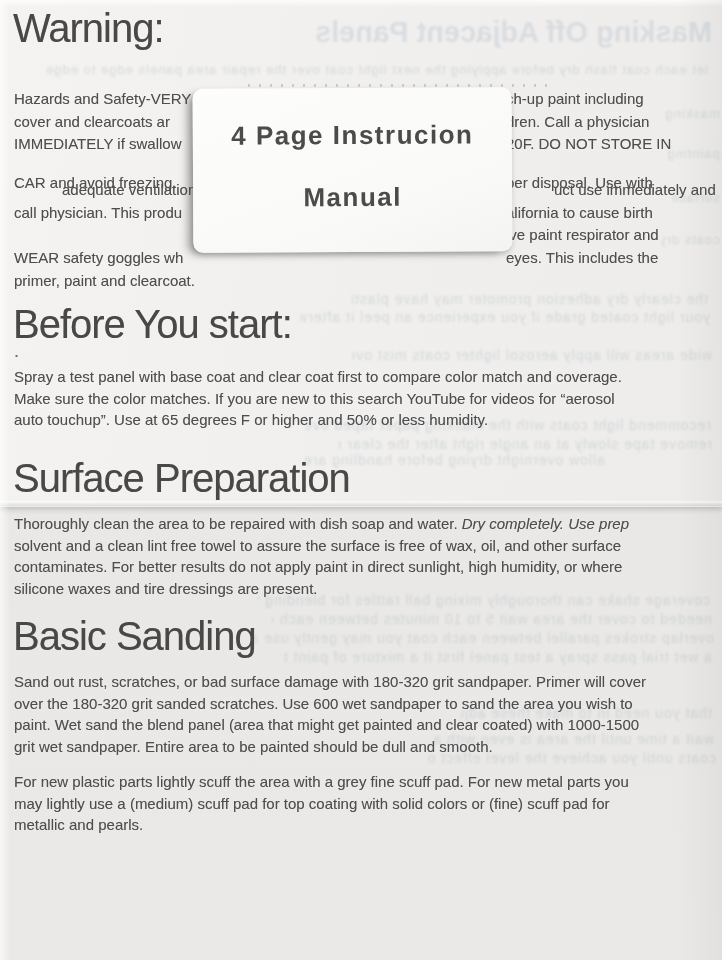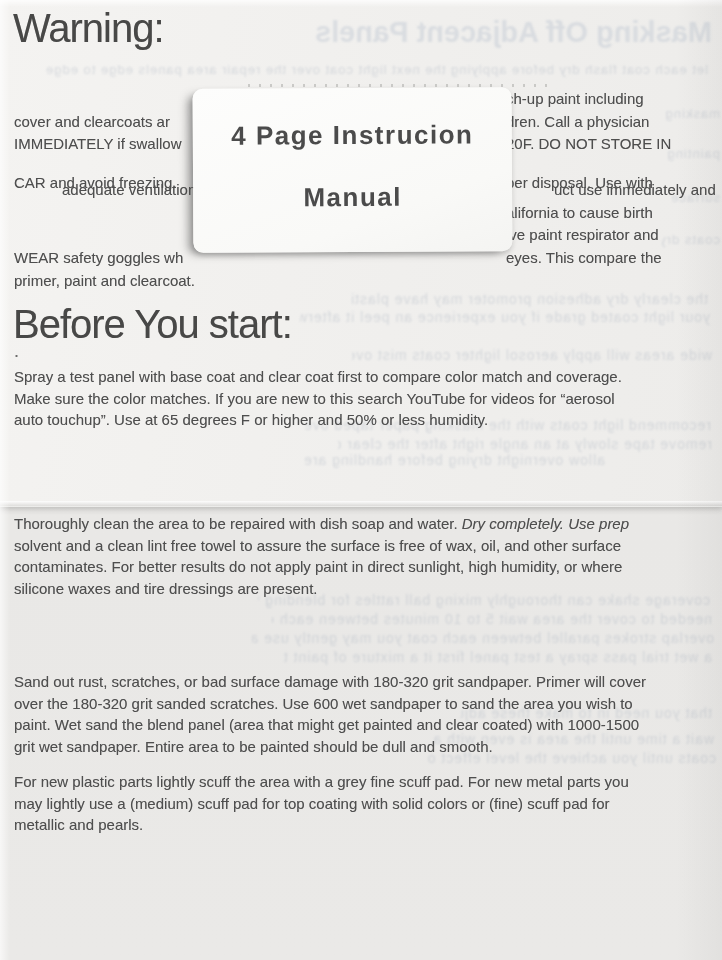--- a/index.html
+++ b/index.html
@@ -99,64 +99,68 @@
       <div class="ghost" style="left: 432px; top: 731px; width: 282px; font-size: 14px;">wait a time until the area is even with a texture</div>
       <div class="ghost" style="left: 428px; top: 750px; width: 288px; font-size: 14px;">coats until you achieve the level effect of the factory color</div>
     </div>
 
   <div class="content">
 
     <div class="heading" style="top:6px;">Warning:</div>
 
     <div id="warning-lines">
         <div class="warn-line" style="top: 88px;">
+          <span class="wl-left">Hazards and Safety-VERY</span>
           <span class="wl-right">ch-up paint including</span>
         </div>
         <div class="warn-line" style="top: 110.7px;">
           <span class="wl-left">cover and clearcoats ar</span>
           <span class="wl-right">dren. Call a physician</span>
         </div>
         <div class="warn-line" style="top: 133.4px;">
           <span class="wl-left">IMMEDIATELY if swallow</span>
           <span class="wl-right">20F. DO NOT STORE IN</span>
         </div>
         <div class="warn-line" style="top: 156.1px; margin-top: 16px;">
           <span class="wl-left">CAR and avoid freezing.</span>
           <span class="wl-right">per disposal. Use with</span>
         </div>
         <div class="warn-line" style="top: 178.8px; margin-left: 48px;">
           <span class="wl-left">adequate ventilation. If</span>
           <span class="wl-right">uct use immediately and</span>
         </div>
         <div class="warn-line" style="top: 201.5px;">
+          <span class="wl-left">call physician. This produ</span>
           <span class="wl-right">alifornia to cause birth</span>
         </div>
         <div class="warn-line" style="top: 224.2px;">
           <span class="wl-right">ive paint respirator and</span>
         </div>
         <div class="warn-line" style="top: 246.9px;">
           <span class="wl-left">WEAR safety goggles wh</span>
-          <span class="wl-right">eyes. This compare the</span>
+          <span class="wl-right">eyes. This includes the</span>
         </div>
         <div class="warn-line" style="top: 269.6px; text-align: right;">
           <span class="wl-left">primer, paint and clearcoat.</span>
         </div>
       </div>
 
     <div class="heading" style="top:302px;">Before You start:</div>
     <div class="stray-dot">.</div>
     <div class="para" style="top:366px;">Spray a test panel with base coat and clear coat first to compare color match and coverage.
 Make sure the color matches.  If you are new to this search YouTube for videos for “aerosol
 auto touchup”.  Use at 65 degrees F or higher and 50% or less humidity.</div>
 
+    <div class="heading" style="top:456px;">Surface Preparation</div>
     <div class="para" style="top:513px;"><span>Thoroughly clean the area to be repaired with dish soap and water.  </span><span class="it">Dry completely. Use prep</span><span>
 solvent and a clean lint free towel to assure the surface is free of wax, oil, and other surface
 contaminates. For better results do not apply paint in direct sunlight, high humidity, or where
 silicone waxes and tire dressings are present.</span></div>
 
+    <div class="heading" style="top:614px;">Basic Sanding</div>
     <div class="para" style="top:671px;">Sand out rust, scratches, or bad surface damage with 180-320 grit sandpaper. Primer will cover
 over the 180-320 grit sanded scratches. Use 600 wet sandpaper to sand the area you wish to
 paint. Wet sand the blend panel (area that might get painted and clear coated) with 1000-1500
 grit wet sandpaper. Entire area to be painted should be dull and smooth.</div>
     <div class="para" style="top:771px;">For new plastic parts lightly scuff the area with a grey fine scuff pad. For new metal parts you
 may lightly use a (medium) scuff pad for top coating with solid colors or (fine) scuff pad for
 metallic and pearls.</div>
   </div>
 
   <div class="perforation"></div>

